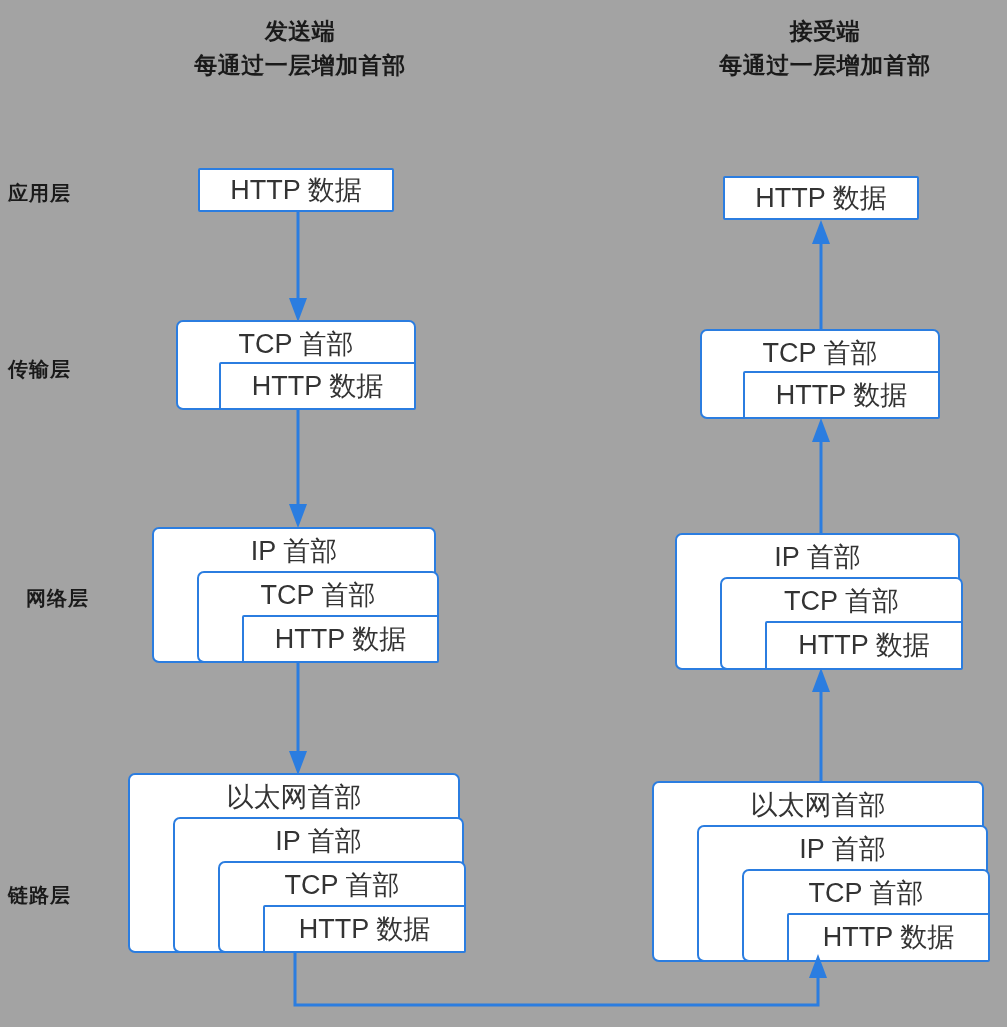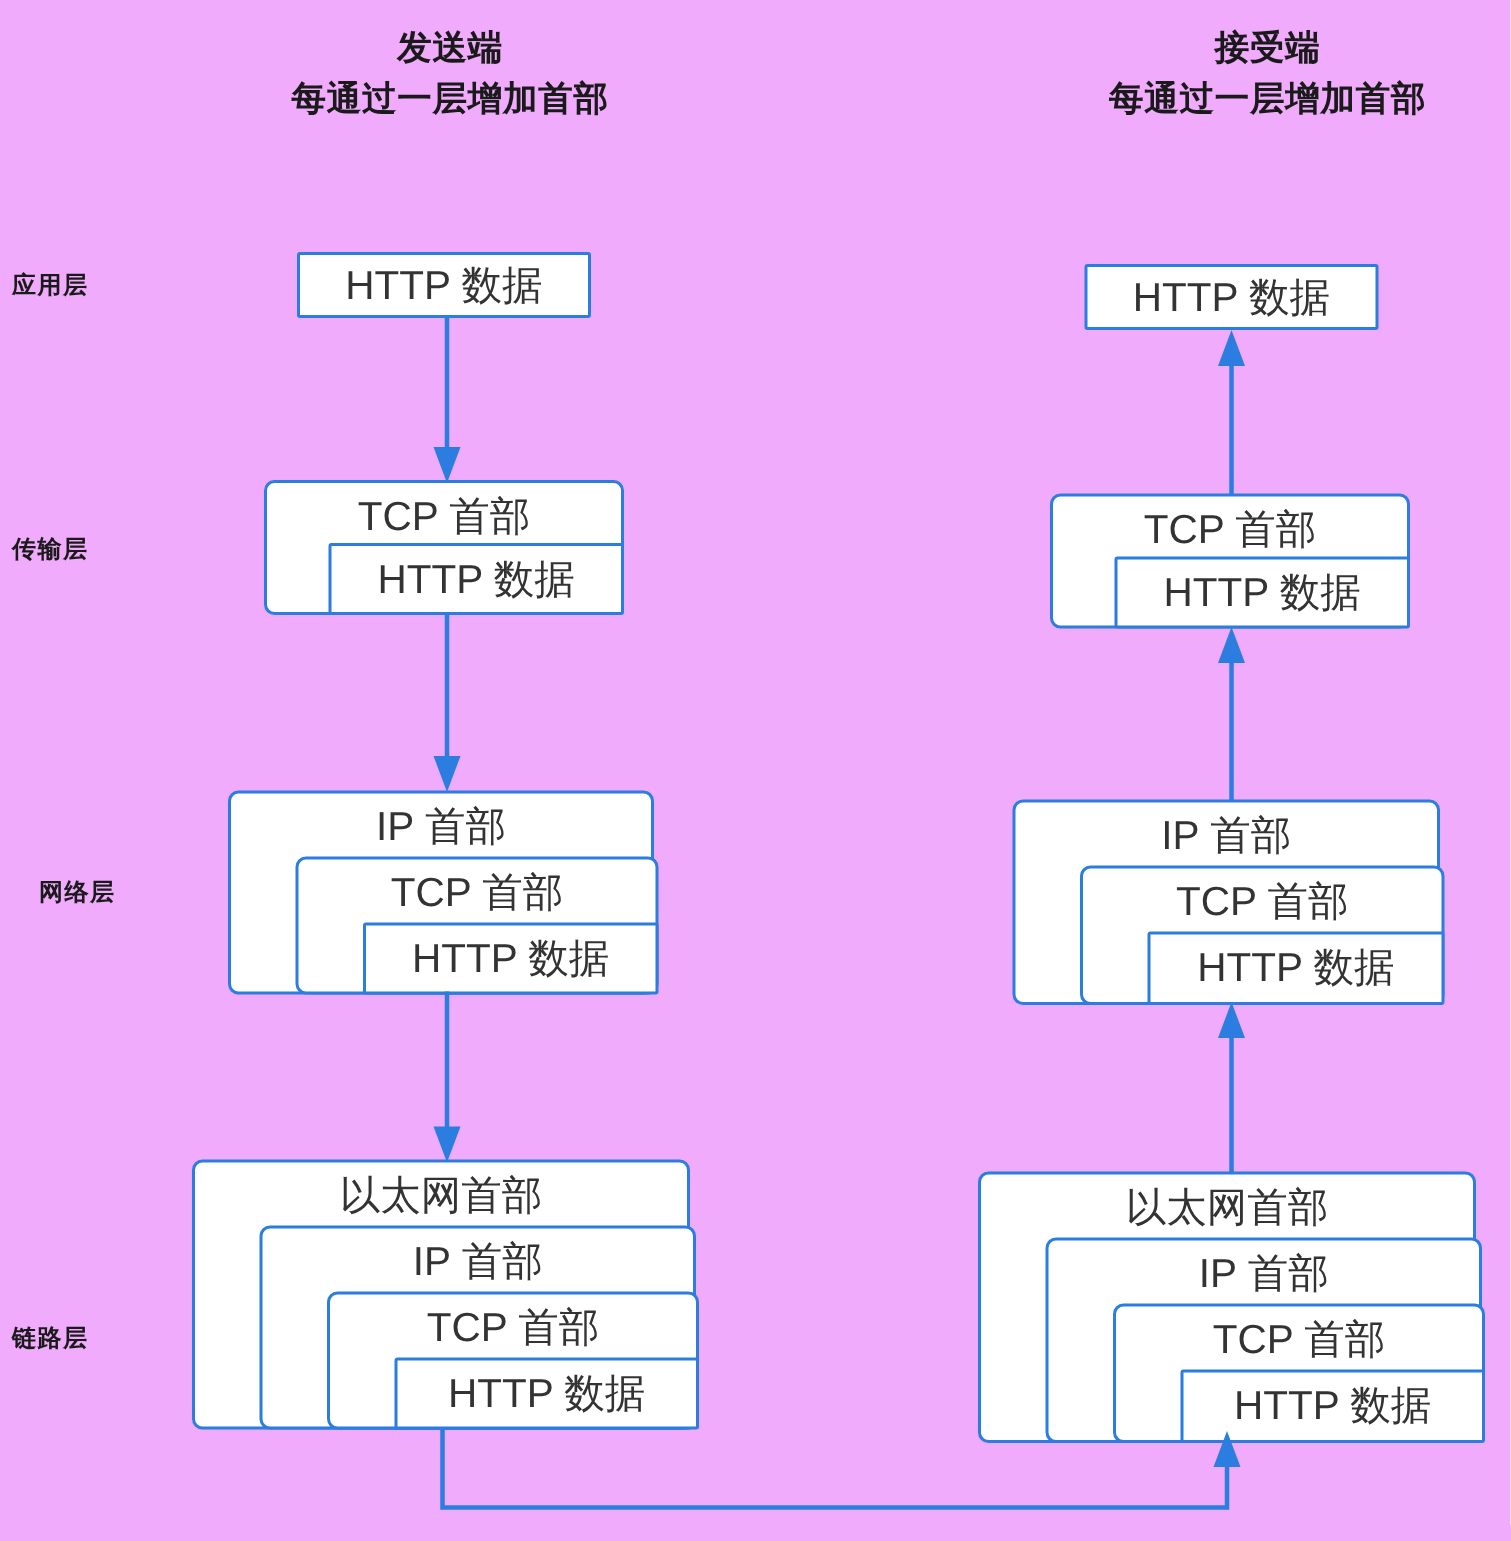--- a/index.html
+++ b/index.html
@@ -8,21 +8,21 @@
     background: #ffffff;
   }
   body {
     font-family: "Liberation Sans", "DejaVu Sans", sans-serif;
     color: #333333;
   }
   #canvas {
     position: relative;
     width: 1007px;
     height: 1027px;
-    background: #f0abfc;
+    background: #a3a3a3;
     overflow: hidden;
   }
 
   
   .col-title {
     position: absolute;
     text-align: center;
     font-weight: bold;
     font-size: 23px;
     line-height: 34px;
@@ -32,21 +32,21 @@
   }
   .col-title .line1 { display: block; }
   .col-title .line2 { display: block; }
 
   
   .layer-label {
     position: absolute;
     left: 8px;
     width: 110px;
     font-weight: bold;
-    font-size: 16px;
+    font-size: 20px;
     color: #1a1a1a;
     letter-spacing: 1px;
     white-space: nowrap;
   }
 
   
   .pkt {
     position: absolute;
     box-sizing: border-box;
     border: 2.5px solid #2b7de0;
@@ -82,21 +82,21 @@
 </head>
 <body>
 
 <div id="canvas">
 
   <div class="col-title" style="left:190px; top:14px; width:220px;">
     <span class="line1">发送端</span>
     <span class="line2">每通过一层增加首部</span>
   </div>
 
-  <div class="col-title" style="left:715px; top:14px; width:220px;margin-left:20px;">
+  <div class="col-title" style="left:715px; top:14px; width:220px;">
     <span class="line1">接受端</span>
     <span class="line2">每通过一层增加首部</span>
   </div>
 
   <div class="layer-label" style="top:180px;">应用层</div>
   <div class="layer-label" style="top:356px;">传输层</div>
   <div class="layer-label" style="top:585px;margin-left:18px;">网络层</div>
   <div class="layer-label" style="top:872px;margin-top:10px;">链路层</div>
 
   <div class="pkt single sharp" style="left:198px; top:168px; width:196px; height:44px;">

